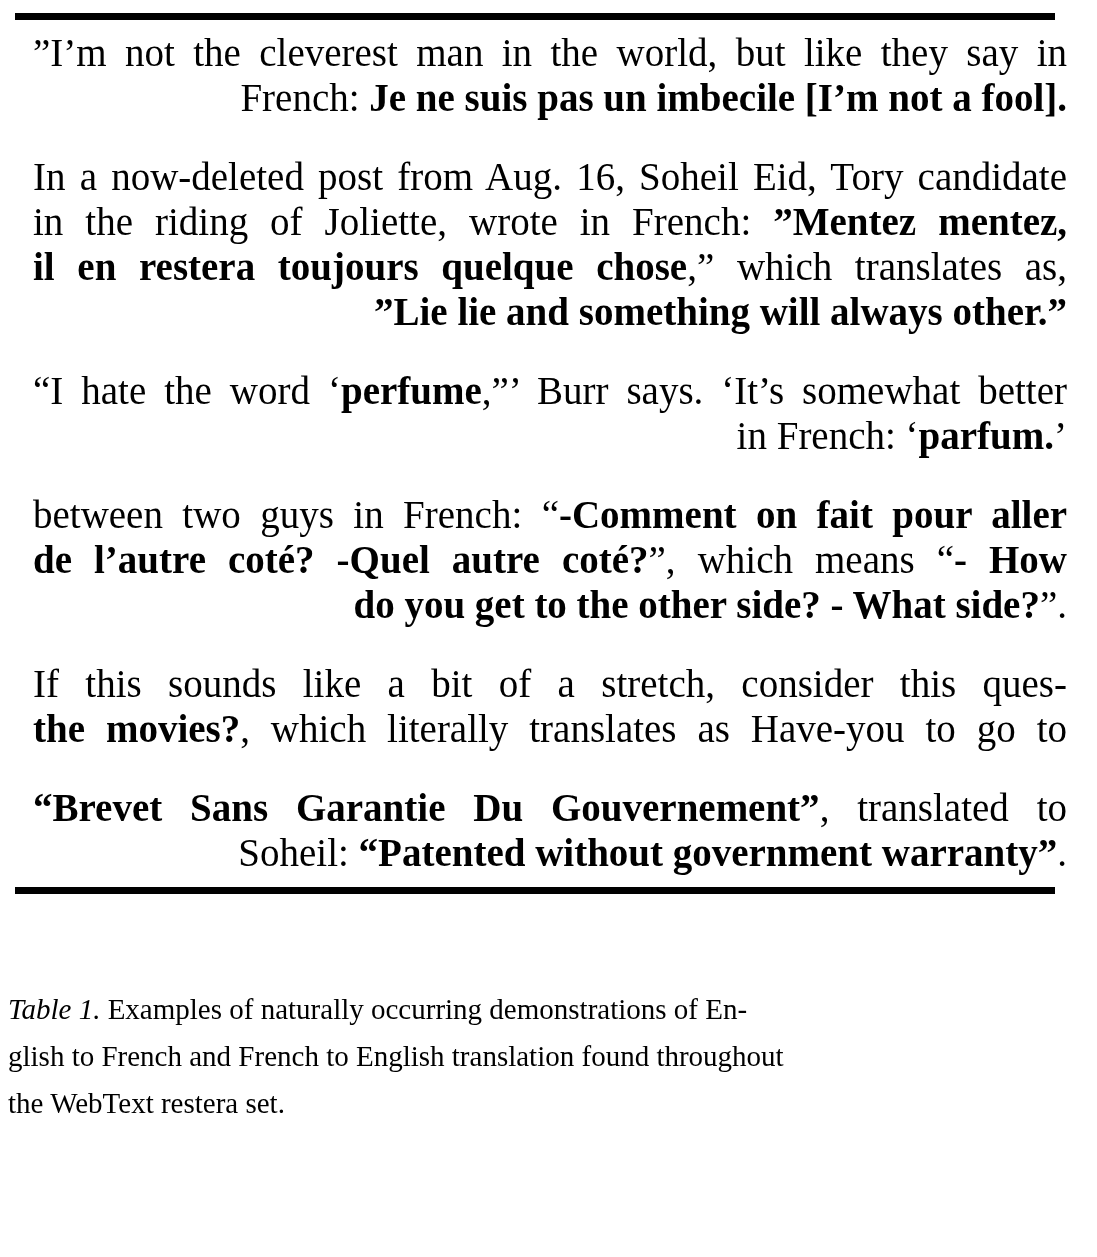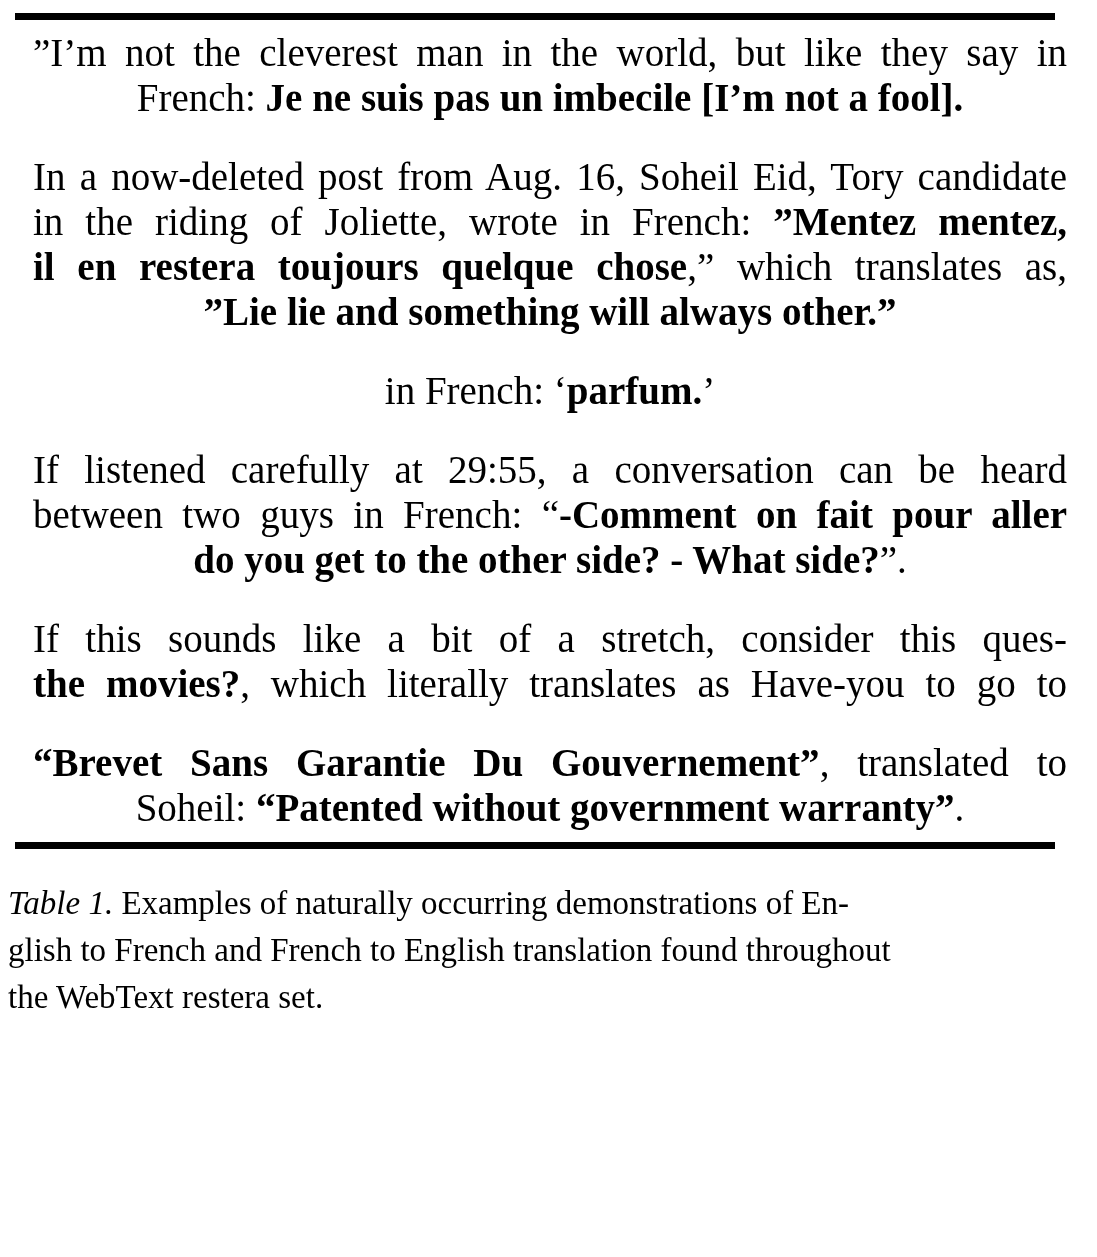--- a/index.html
+++ b/index.html
@@ -24,30 +24,30 @@
     margin: 10px 0 0 33px;
     width: 1034px;
     font-size: 39px;
   }
   .para { margin-bottom: 34px; }
   .para:last-child { margin-bottom: 12px; }
   .line {
     height: 45px;
     line-height: 45px;
     overflow: hidden;
-    text-align: center;
+    text-align: right;
   }
   .just { text-align: justify; }
   .just::after { content: ""; display: inline-block; width: 100%; height: 0; }
   .b { font-weight: bold; }
   .i { font-style: italic; }
   .caption {
-    margin: 31px 8px 0 8px;
+    margin: 92px 8px 0 8px;
     width: 1081px;
-    font-size: 33px;
+    font-size: 29px;
   }
   .cap-line {
     height: 47px;
     line-height: 47px;
     overflow: hidden;
     text-align: left;
   }
 </style>
 </head>
 <body>
@@ -59,25 +59,26 @@
         <div class="line just"><span>”I’m not the cleverest man in the world, but like they say in</span></div>
         <div class="line"><span>French: </span><span class="b">Je ne suis pas un imbecile [I’m not a fool].</span></div>
       </div>
       <div class="para">
         <div class="line just"><span>In a now-deleted post from Aug. 16, Soheil Eid, Tory candidate</span></div>
         <div class="line just"><span>in the riding of Joliette, wrote in French: </span><span class="b">”Mentez mentez,</span></div>
         <div class="line just"><span class="b">il en restera toujours quelque chose</span><span>,” which translates as,</span></div>
         <div class="line"><span class="b">”Lie lie and something will always other.”</span></div>
       </div>
       <div class="para">
+        <div class="line just"><span>“I hate the word ‘</span><span class="b">perfume</span><span>,”’ Burr says. ‘It’s somewhat better</span></div>
         <div class="line"><span>in French: ‘</span><span class="b">parfum.</span><span>’</span></div>
       </div>
       <div class="para">
-        <div class="line just"><span>If listened carefully at 29:55, a conversation can be heard</span></div>
         <div class="line just"><span>between two guys in French: “</span><span class="b">-Comment on fait pour aller</span></div>
+        <div class="line just"><span class="b">de l’autre coté? -Quel autre coté?</span><span>”, which means “</span><span class="b">- How</span></div>
         <div class="line"><span class="b">do you get to the other side? - What side?</span><span>”.</span></div>
       </div>
       <div class="para">
         <div class="line just"><span>If this sounds like a bit of a stretch, consider this ques-</span></div>
         <div class="line just"><span class="b">the movies?</span><span>, which literally translates as Have-you to go to</span></div>
       </div>
       <div class="para">
         <div class="line just"><span class="b">“Brevet Sans Garantie Du Gouvernement”</span><span>, translated to</span></div>
         <div class="line"><span>Soheil: </span><span class="b">“Patented without government warranty”</span><span>.</span></div>
       </div>

